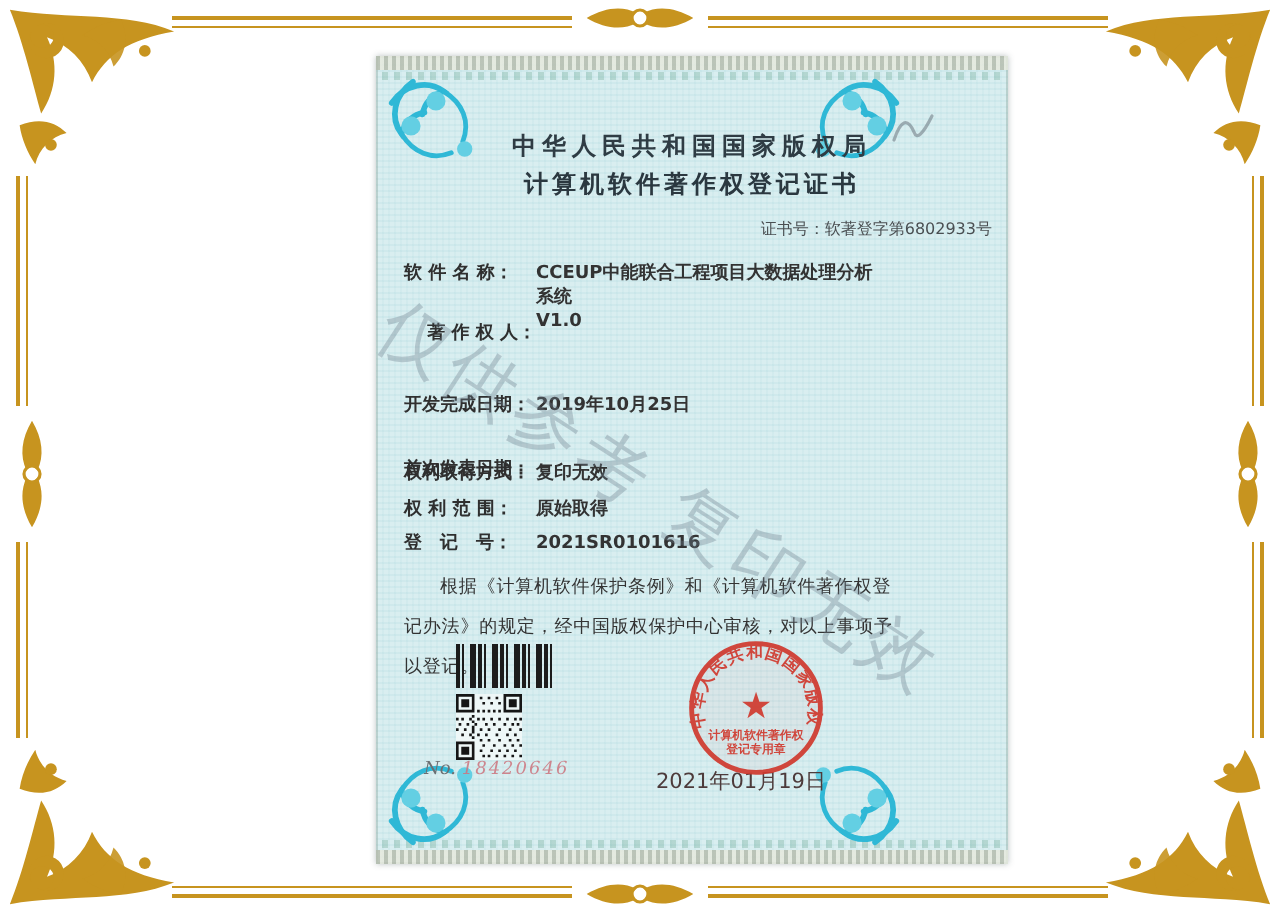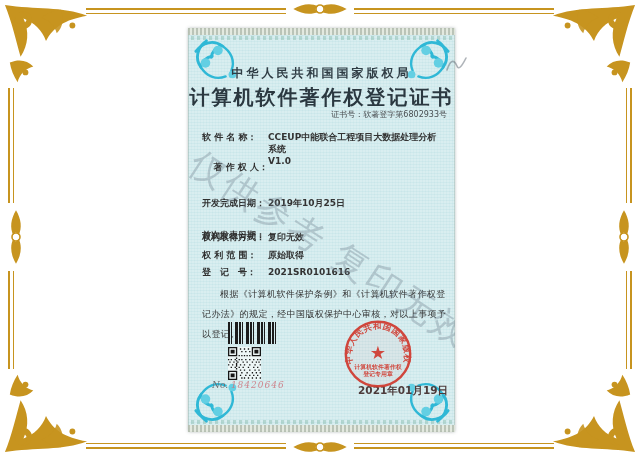--- a/index.html
+++ b/index.html
@@ -9,21 +9,21 @@
   }
   
   .gl{position:absolute;background:#C7941F;}
   .gold-corner{position:absolute;width:88px;height:88px;}
   .gold-corner.tr{transform:scaleX(-1);}
   .gold-corner.bl{transform:scaleY(-1);}
   .gold-corner.br{transform:scale(-1,-1);}
   .gold-mid{position:absolute;width:64px;height:16px;}
   
   .certificate{
-    position:absolute;left:188px;top:28px;width:267px;height:404px;
+    position:absolute;left:188px;top:28px;width:316px;height:404px;
     background:
       repeating-linear-gradient(0deg, rgba(120,190,200,0.10) 0 1px, rgba(0,0,0,0) 1px 3px),
       repeating-linear-gradient(90deg, rgba(120,190,200,0.07) 0 1px, rgba(0,0,0,0) 1px 3px),
       #d9eef0;
     box-shadow:0 0 3px rgba(60,80,80,.35), inset 0 0 0 1px rgba(140,160,150,.35);
     overflow:hidden;
   }
   .edge-strip{position:absolute;left:0;right:0;height:7px;
     background:repeating-linear-gradient(90deg,#b6bdae 0 2px,#e6e9dd 2px 4px);opacity:.85;}
   .edge-strip.top{top:0;}
@@ -33,40 +33,40 @@
   .meander.top{top:8px;}
   .meander.bottom{bottom:8px;}
   .cyan-corner{position:absolute;width:48px;height:48px;}
   .cyan-corner.tr{transform:scaleX(-1);}
   .cyan-corner.bl{transform:scaleY(-1);}
   .cyan-corner.br{transform:scale(-1,-1);}
   
   .authority{position:absolute;top:37px;left:0;right:0;text-align:center;
     font-size:12px;font-weight:bold;letter-spacing:3px;color:#2f3c44;}
   .cert-title{position:absolute;top:56px;left:0;right:0;text-align:center;
-    font-size:20px;font-weight:bold;letter-spacing:2px;color:#2b3840;}
+    font-size:12px;font-weight:bold;letter-spacing:2px;color:#2b3840;}
   .cert-no{position:absolute;top:81px;right:8px;font-size:8px;color:#4a4f52;}
   .fields{position:absolute;left:14px;top:0;width:244px;}
   .frow{position:absolute;display:flex;font-size:9px;color:#333;font-weight:bold;line-height:12px;}
   .frow .lab{width:66px;flex:0 0 66px;color:#2f2f2f;}
   .frow .val{width:176px;}
   .r1{top:103px;} .r2{top:133px;text-align:right;} .r3{top:169px;} .r4{top:201px;justify-content:center;}
   .r5{top:203px;} .r6{top:221px;} .r7{top:238px;}
   .statement{position:absolute;left:14px;top:256px;width:246px;font-size:9px;
     line-height:20px;color:#333;text-indent:18px;letter-spacing:.4px;}
   .barcode{position:absolute;left:40px;top:294px;width:48px;height:22px;
     background:repeating-linear-gradient(90deg,#1c1c1c 0 2px,rgba(0,0,0,0) 2px 3px,#1c1c1c 3px 4px,rgba(0,0,0,0) 4px 7px,#1c1c1c 7px 10px,rgba(0,0,0,0) 10px 11px);}
   .qr{position:absolute;left:40px;top:319px;width:33px;height:33px;}
   .serial{position:absolute;left:24px;top:352px;font-size:9px;
     font-family:"DejaVu Serif","Liberation Serif",serif;font-style:italic;}
   .serial .pre{color:#6b6f72;}
   .serial .num{color:rgba(205,115,125,.85);letter-spacing:1px;}
   .seal{position:absolute;left:155px;top:291px;width:70px;height:70px;opacity:.92;z-index:6;}
-  .issue-date{position:absolute;left:140px;top:356px;width:120px;text-align:right;
-    font-size:10.5px;font-weight:bold;color:#4d3b3b;z-index:4;}
+  .issue-date{position:absolute;left:140px;top:356px;width:120px;text-align:left;
+    font-size:10.5px;font-weight:normal;color:#4d3b3b;z-index:4;}
   .watermark{position:absolute;left:18px;top:112px;z-index:5;pointer-events:none;
     transform:rotate(33deg);transform-origin:left top;white-space:nowrap;
     font-size:36px;letter-spacing:3px;color:rgba(110,125,140,0.35);
     font-family:"DejaVu Serif","Liberation Serif",serif;}
   .pen-mark{position:absolute;left:444px;top:52px;width:26px;height:24px;z-index:7;}
 </style>
 </head>
 <body>
 
 <svg width="0" height="0" style="position:absolute">

